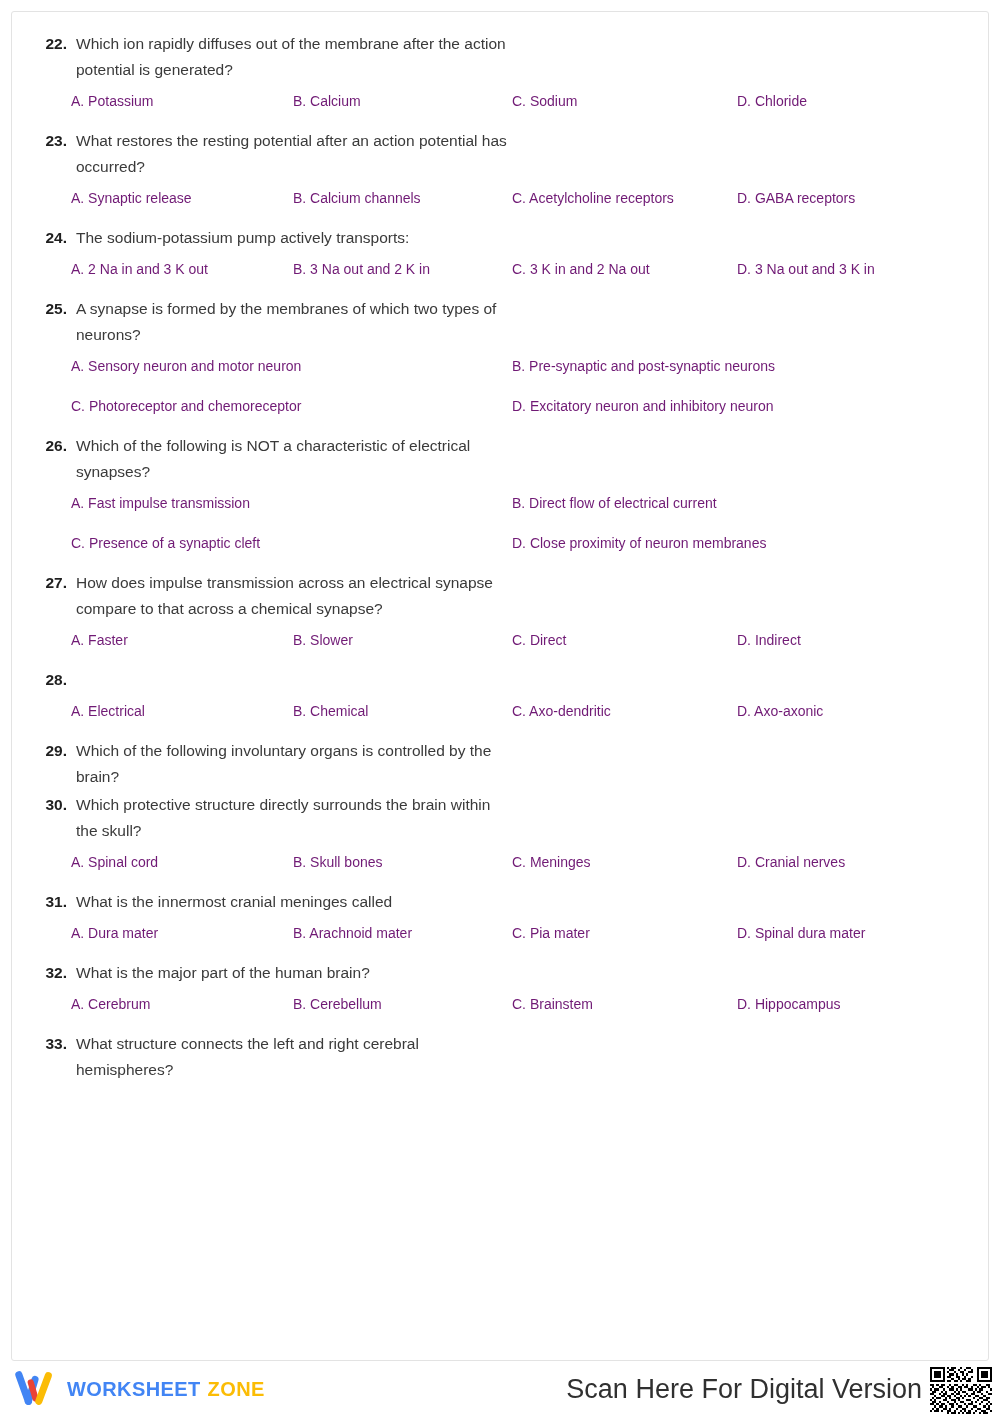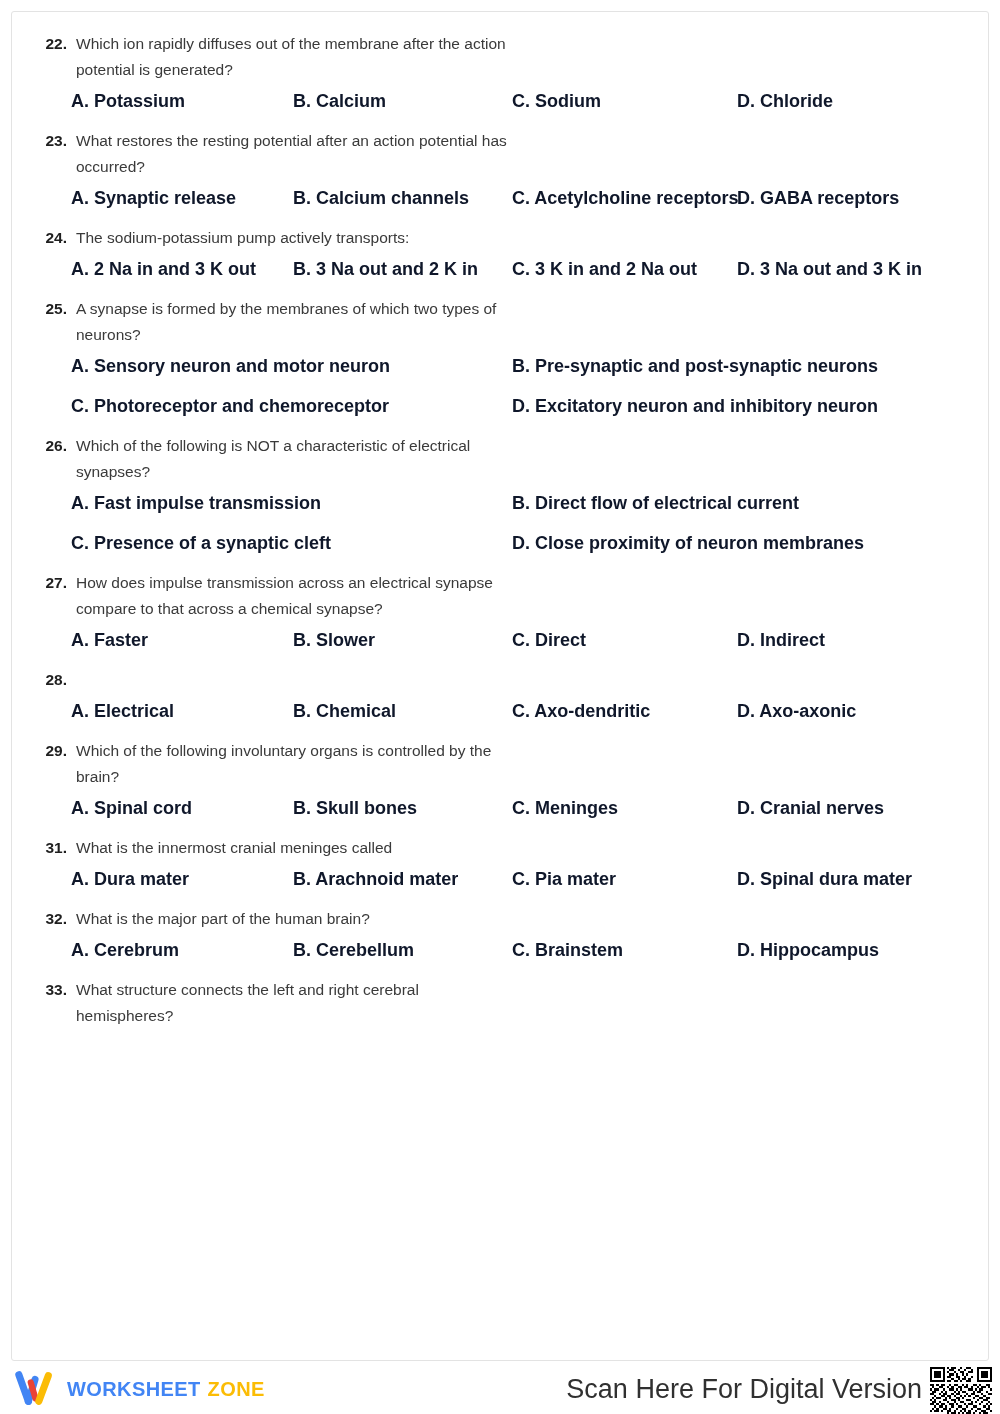--- a/index.html
+++ b/index.html
@@ -83,25 +83,24 @@
 
   
   .options {
     position: relative;
     margin-top: 6px;
     margin-bottom: 14px;
   }
 
   .opt {
     position: absolute;
-    font-size: 18px;
+    font-size: 14px;
     line-height: 25px;
-    color: #0f172a;
+    color: #701a75;
     white-space: nowrap;
-    font-weight: bold;
   }
 
   
   .layout-4 { height: 25px; }
   .layout-4 .opt-0 { left: 46px; }
   .layout-4 .opt-1 { left: 268px; }
   .layout-4 .opt-2 { left: 487px; }
   .layout-4 .opt-3 { left: 712px; }
 
   
@@ -258,20 +257,24 @@
             <div class="opt opt-3">D. Axo-axonic</div>
           </div>
         </div>
         <div class="q-block">
           <div class="q-head">
             <div class="q-num">29.</div>
             <div class="q-text">Which of the following involuntary organs is controlled by the brain?</div>
           </div>
         </div>
         <div class="q-block">
+          <div class="q-head">
+            <div class="q-num">30.</div>
+            <div class="q-text">Which protective structure directly surrounds the brain within the skull?</div>
+          </div>
           <div class="options layout-4">
             <div class="opt opt-0">A. Spinal cord</div>
             <div class="opt opt-1">B. Skull bones</div>
             <div class="opt opt-2">C. Meninges</div>
             <div class="opt opt-3">D. Cranial nerves</div>
           </div>
         </div>
         <div class="q-block">
           <div class="q-head">
             <div class="q-num">31.</div>

